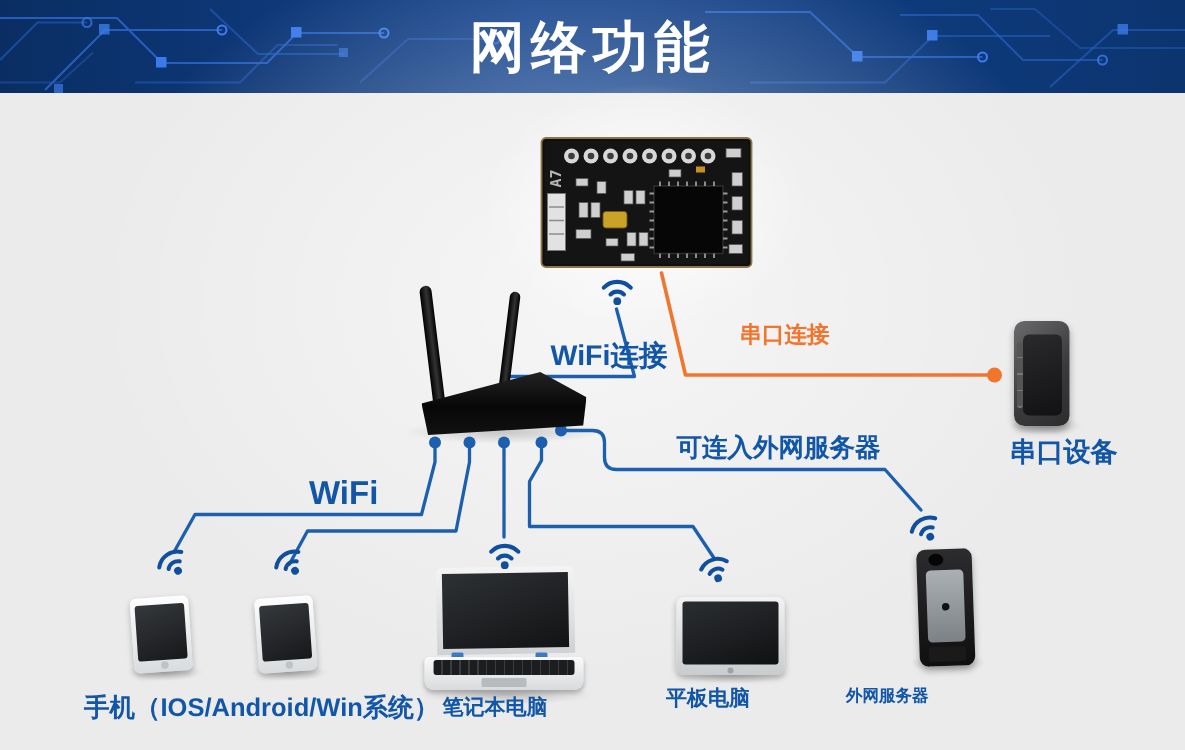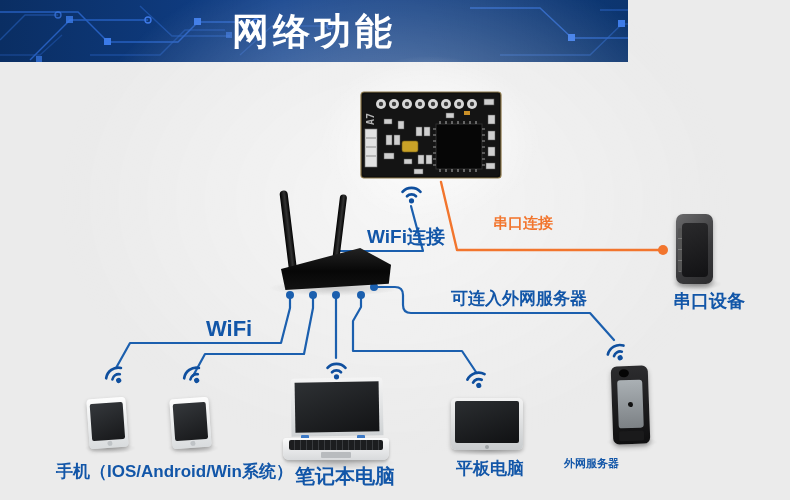--- a/index.html
+++ b/index.html
@@ -1,20 +1,20 @@
 <!DOCTYPE html>
 <html><head>
 <meta charset="utf-8">
 <style>
   html,body{margin:0;padding:0;}
   body{font-family:"Liberation Sans","DejaVu Sans",sans-serif;}
   .stage{position:relative;width:790px;height:500px;background:#ebebeb;overflow:hidden;}
   .stage::after{content:"";position:absolute;inset:0;background:radial-gradient(ellipse at 50% 40%, rgba(255,255,255,.55), rgba(255,255,255,0) 60%);pointer-events:none;}
   
-  .header{position:absolute;left:0;top:0;width:628px;height:62px;background:linear-gradient(90deg,#0a2e63,#11418c 45%,#0c356f);overflow:hidden;text-decoration:underline;}
+  .header{position:absolute;left:0;top:0;width:790px;height:62px;background:linear-gradient(90deg,#0a2e63,#11418c 45%,#0c356f);overflow:hidden;text-decoration:underline;}
   .header svg.circuit{position:absolute;inset:0;}
   .header .title{position:absolute;left:0;top:7px;width:100%;text-align:center;color:#ffffff;font-size:37px;font-weight:bold;letter-spacing:4px;z-index:2;}
   
   .lbl{position:absolute;color:#1256a8;font-weight:bold;white-space:nowrap;z-index:6;}
   .lbl.orange{color:#f2752d;}
   .subtitle{position:absolute;left:58px;top:99px;z-index:6;color:#1a4a9e;font-weight:bold;font-size:20px;display:flex;align-items:center;gap:9px;}
   .subtitle .dot{width:11px;height:11px;border-radius:50%;background:#1a4a9e;display:inline-block;}
   
   svg.links{position:absolute;inset:0;z-index:3;pointer-events:none;}
   
@@ -293,17 +293,17 @@
     <div class="face"></div>
     <div class="seam"></div>
   </div>
 
   <div class="lbl" style="left:345px;top:224px;font-size:19px;margin-left:22px;">WiFi连接</div>
   <div class="lbl orange" style="left:493px;top:214px;font-size:15px;">串口连接</div>
   <div class="lbl" style="left:451px;top:287px;font-size:17px;">可连入外网服务器</div>
   <div class="lbl" style="left:673px;top:289px;font-size:18px;">串口设备</div>
   <div class="lbl" style="left:206px;top:316px;font-size:22px;">WiFi</div>
   <div class="lbl" style="left:56px;top:460px;font-size:17px;">手机（IOS/Android/Win系统）</div>
-  <div class="lbl" style="left:295px;top:463px;font-size:20px;">笔记本电脑</div>
-  <div class="lbl" style="left:456px;top:457px;font-size:17px;">平板电脑</div>
+  <div class="lbl" style="left:295px;top:463px;font-size:14px;">笔记本电脑</div>
+  <div class="lbl" style="left:444px;top:457px;font-size:14px;">平板电脑</div>
   <div class="lbl" style="left:564px;top:456px;font-size:11px;">外网服务器</div>
 
 </div>
 
 </body></html>

